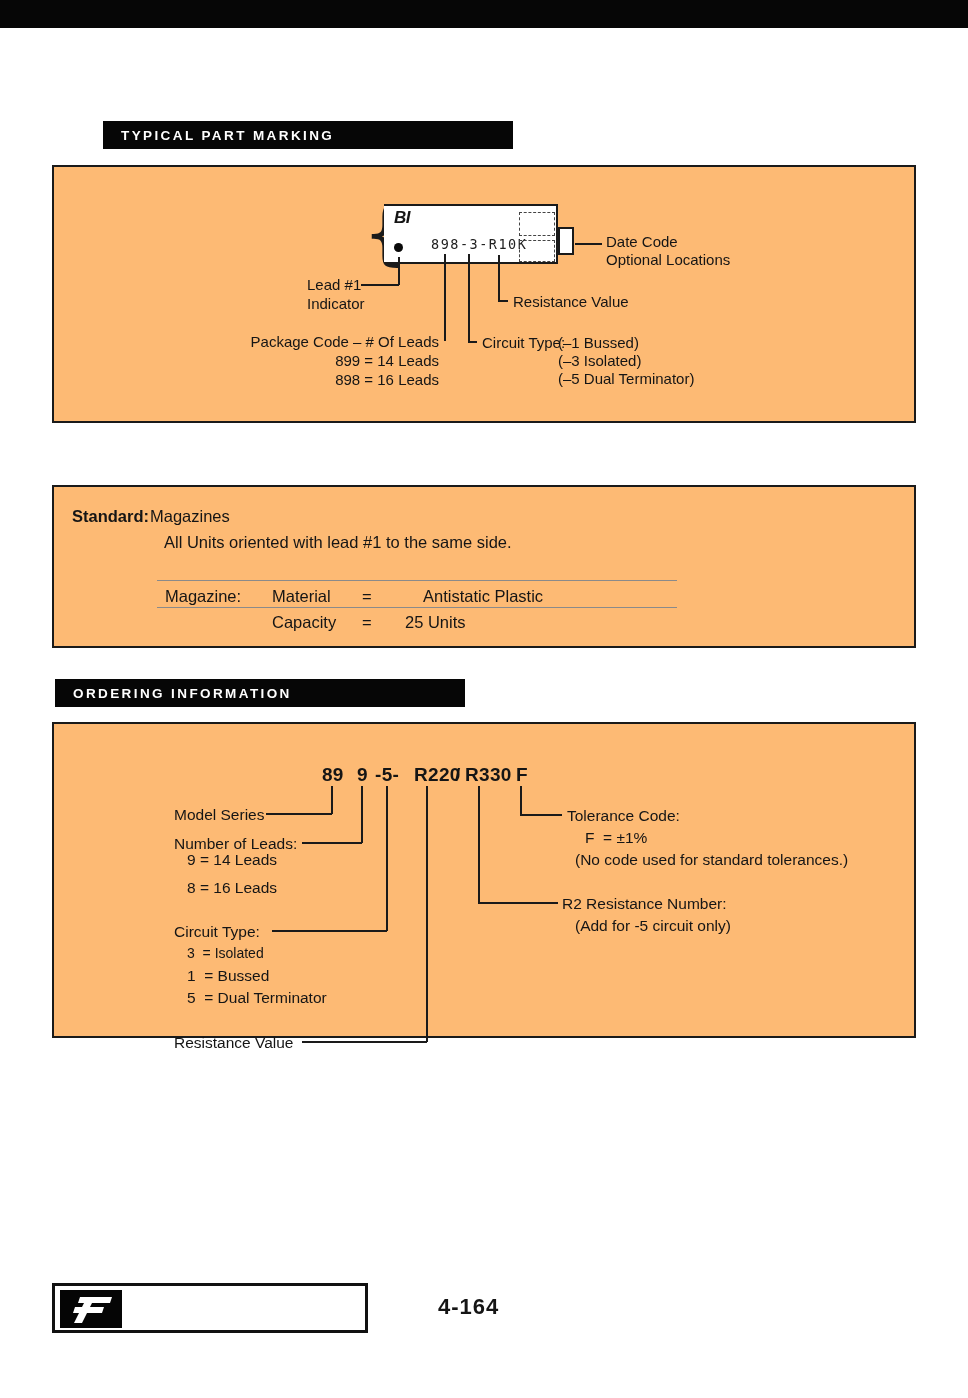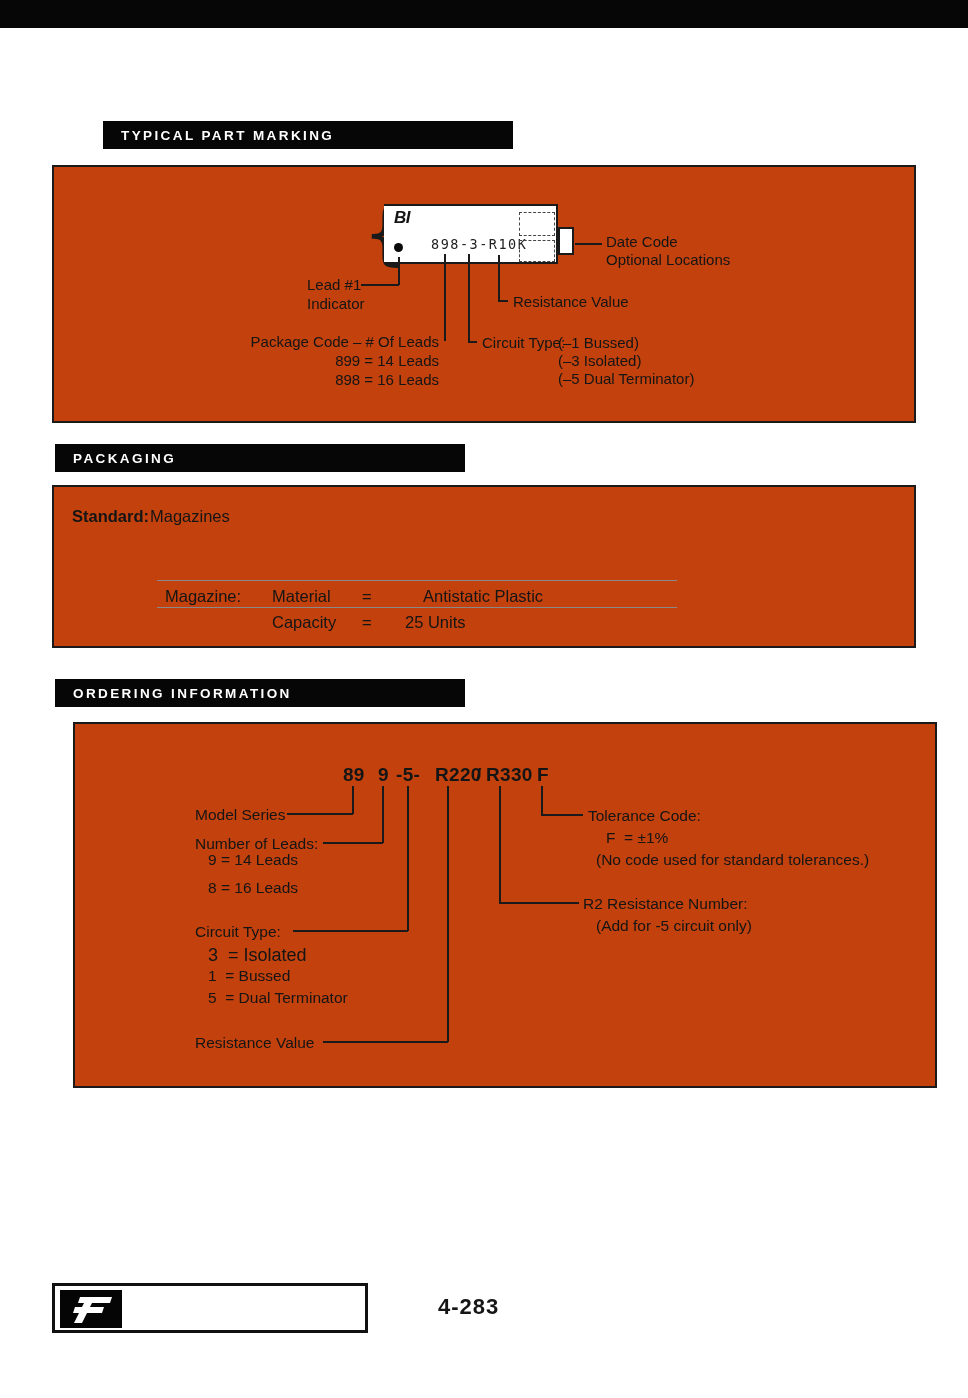--- a/index.html
+++ b/index.html
@@ -8,21 +8,21 @@
     position:relative; width:968px; height:1398px; margin:0 auto;
     background:#ffffff; overflow:hidden;
     font-family:"Liberation Sans", sans-serif; color:#151515;
   }
   .topbar { position:absolute; left:0; top:0; width:968px; height:28px; background:#060606; }
   .section-bar {
     position:absolute; left:55px; width:410px; height:28px; background:#060606;
     color:#ffffff; display:flex; align-items:center; padding-left:18px;
   }
   .section-bar span { font-weight:bold; font-size:13.5px; letter-spacing:2.4px; }
-  .frame { position:absolute; left:52px; width:864px; background:#c2410c; border:2.5px solid #1a1a1a; }
+  .frame { position:absolute; left:52px; width:864px; background:#fdba74; border:2.5px solid #1a1a1a; }
   .lbl { position:absolute; font-size:15px; line-height:1.2; white-space:pre; }
   .pk  { position:absolute; font-size:16.5px; line-height:1.2; white-space:pre; }
   .bold { font-weight:bold; }
   .hline { position:absolute; height:1.5px; background:#1a1a1a; }
   .vline { position:absolute; width:1.5px; background:#1a1a1a; }
   .rule { position:absolute; height:1px; background:#8a8a8a; }
   .dashedbox { position:absolute; border:1.5px dashed #444; background:transparent; }
   .comp-body { position:absolute; border:2px solid #1a1a1a; border-left:none; background:#fff; }
   .brace { position:absolute; font-size:70px; line-height:66px; font-weight:400; color:#1a1a1a; font-family:"DejaVu Sans", sans-serif; }
   .dot { position:absolute; width:9px; height:9px; border-radius:50%; background:#0a0a0a; }
@@ -76,44 +76,42 @@
     <div class="lbl" style="left:95px; top:204px; width:290px; text-align:right;">898 = 16 Leads</div>
 
     <div class="vline" style="left:414px; top:87px; height:88px;"></div>
     <div class="hline" style="left:414px; top:174px; width:9px;"></div>
     <div class="lbl" style="left:428px; top:167px;">Circuit Type:</div>
     <div class="lbl" style="left:504px; top:167px;">(–1 Bussed)</div>
     <div class="lbl" style="left:504px; top:185px;">(–3 Isolated)</div>
     <div class="lbl" style="left:504px; top:203px;">(–5 Dual Terminator)</div>
   </div>
 
-  <div class="section-bar" style="top:444px;">
-    <span>PACKAGING</span>
-  </div>
 
   <div class="frame" style="top:485px; height:163px;">
     <div class="pk bold" style="left:18px; top:20px;">Standard:</div>
     <div class="pk" style="left:96px; top:20px;">Magazines</div>
+    <div class="pk" style="left:110px; top:46px;">All Units oriented with lead #1 to the same side.</div>
 
     <div class="rule" style="left:103px; top:93px; width:520px;"></div>
     <div class="pk" style="left:111px; top:100px;">Magazine:</div>
     <div class="pk" style="left:218px; top:100px;">Material</div>
     <div class="pk" style="left:308px; top:100px;">=</div>
     <div class="pk" style="left:369px; top:100px;">Antistatic Plastic</div>
     <div class="rule" style="left:103px; top:120px; width:520px;"></div>
     <div class="pk" style="left:218px; top:126px;">Capacity</div>
     <div class="pk" style="left:308px; top:126px;">=</div>
     <div class="pk" style="left:351px; top:126px;">25 Units</div>
   </div>
 
   <div class="section-bar" style="top:679px;">
     <span>ORDERING INFORMATION</span>
   </div>
 
-  <div class="frame" style="top:722px; height:366px;margin-left:21px;">
+  <div class="frame" style="top:722px; height:316px;">
 
     <div class="code" style="left:268px; top:40px;">89</div>
     <div class="code" style="left:303px; top:40px;">9</div>
     <div class="code" style="left:321px; top:40px;">-5-</div>
     <div class="code" style="left:360px; top:40px;">R220</div>
     <div class="code" style="left:401px; top:40px;">/</div>
     <div class="code" style="left:411px; top:40px;">R330</div>
     <div class="code" style="left:462px; top:40px;">F</div>
 
     <div class="vline" style="left:277px; top:62px; height:28px;"></div>
@@ -132,36 +130,36 @@
     <div class="hline" style="left:424px; top:178px; width:80px;"></div>
 
     <div class="vline" style="left:466px; top:62px; height:29px;"></div>
     <div class="hline" style="left:466px; top:90px; width:42px;"></div>
 
     <div class="lbl" style="left:120px; top:82px; font-size:15.5px;">Model Series</div>
     <div class="lbl" style="left:120px; top:111px; font-size:15.5px;">Number of Leads:</div>
     <div class="lbl" style="left:133px; top:127px; font-size:15.5px;">9 = 14 Leads</div>
     <div class="lbl" style="left:133px; top:155px; font-size:15.5px;">8 = 16 Leads</div>
     <div class="lbl" style="left:120px; top:199px; font-size:15.5px;">Circuit Type:</div>
-    <div class="lbl" style="left:133px; top:221px; font-size:18px;">3  = Isolated</div>
+    <div class="lbl" style="left:133px; top:221px; font-size:14px;">3  = Isolated</div>
     <div class="lbl" style="left:133px; top:243px; font-size:15.5px;">1  = Bussed</div>
     <div class="lbl" style="left:133px; top:265px; font-size:15.5px;">5  = Dual Terminator</div>
     <div class="lbl" style="left:120px; top:310px; font-size:15.5px;">Resistance Value</div>
 
     <div class="lbl" style="left:513px; top:83px; font-size:15.5px;">Tolerance Code:</div>
     <div class="lbl" style="left:531px; top:105px; font-size:15.5px;">F  = ±1%</div>
     <div class="lbl" style="left:521px; top:127px; font-size:15.5px;">(No code used for standard tolerances.)</div>
     <div class="lbl" style="left:508px; top:171px; font-size:15.5px;">R2 Resistance Number:</div>
     <div class="lbl" style="left:521px; top:193px; font-size:15.5px;">(Add for -5 circuit only)</div>
   </div>
 
   <div class="footer-box">
     <div class="logo-mark">
       <svg width="62" height="38" viewBox="0 0 62 38">
         <polygon points="20,7 52,7 50,13 18,13" fill="#ffffff"></polygon>
         <polygon points="15,17 44,17 42,23 13,23" fill="#ffffff"></polygon>
         <polygon points="27,7 35,7 22,33 14,33" fill="#ffffff"></polygon>
       </svg>
     </div>
   </div>
-  <div class="pageno">4-283</div>
+  <div class="pageno">4-164</div>
 
 </div>
 
 </body></html>

